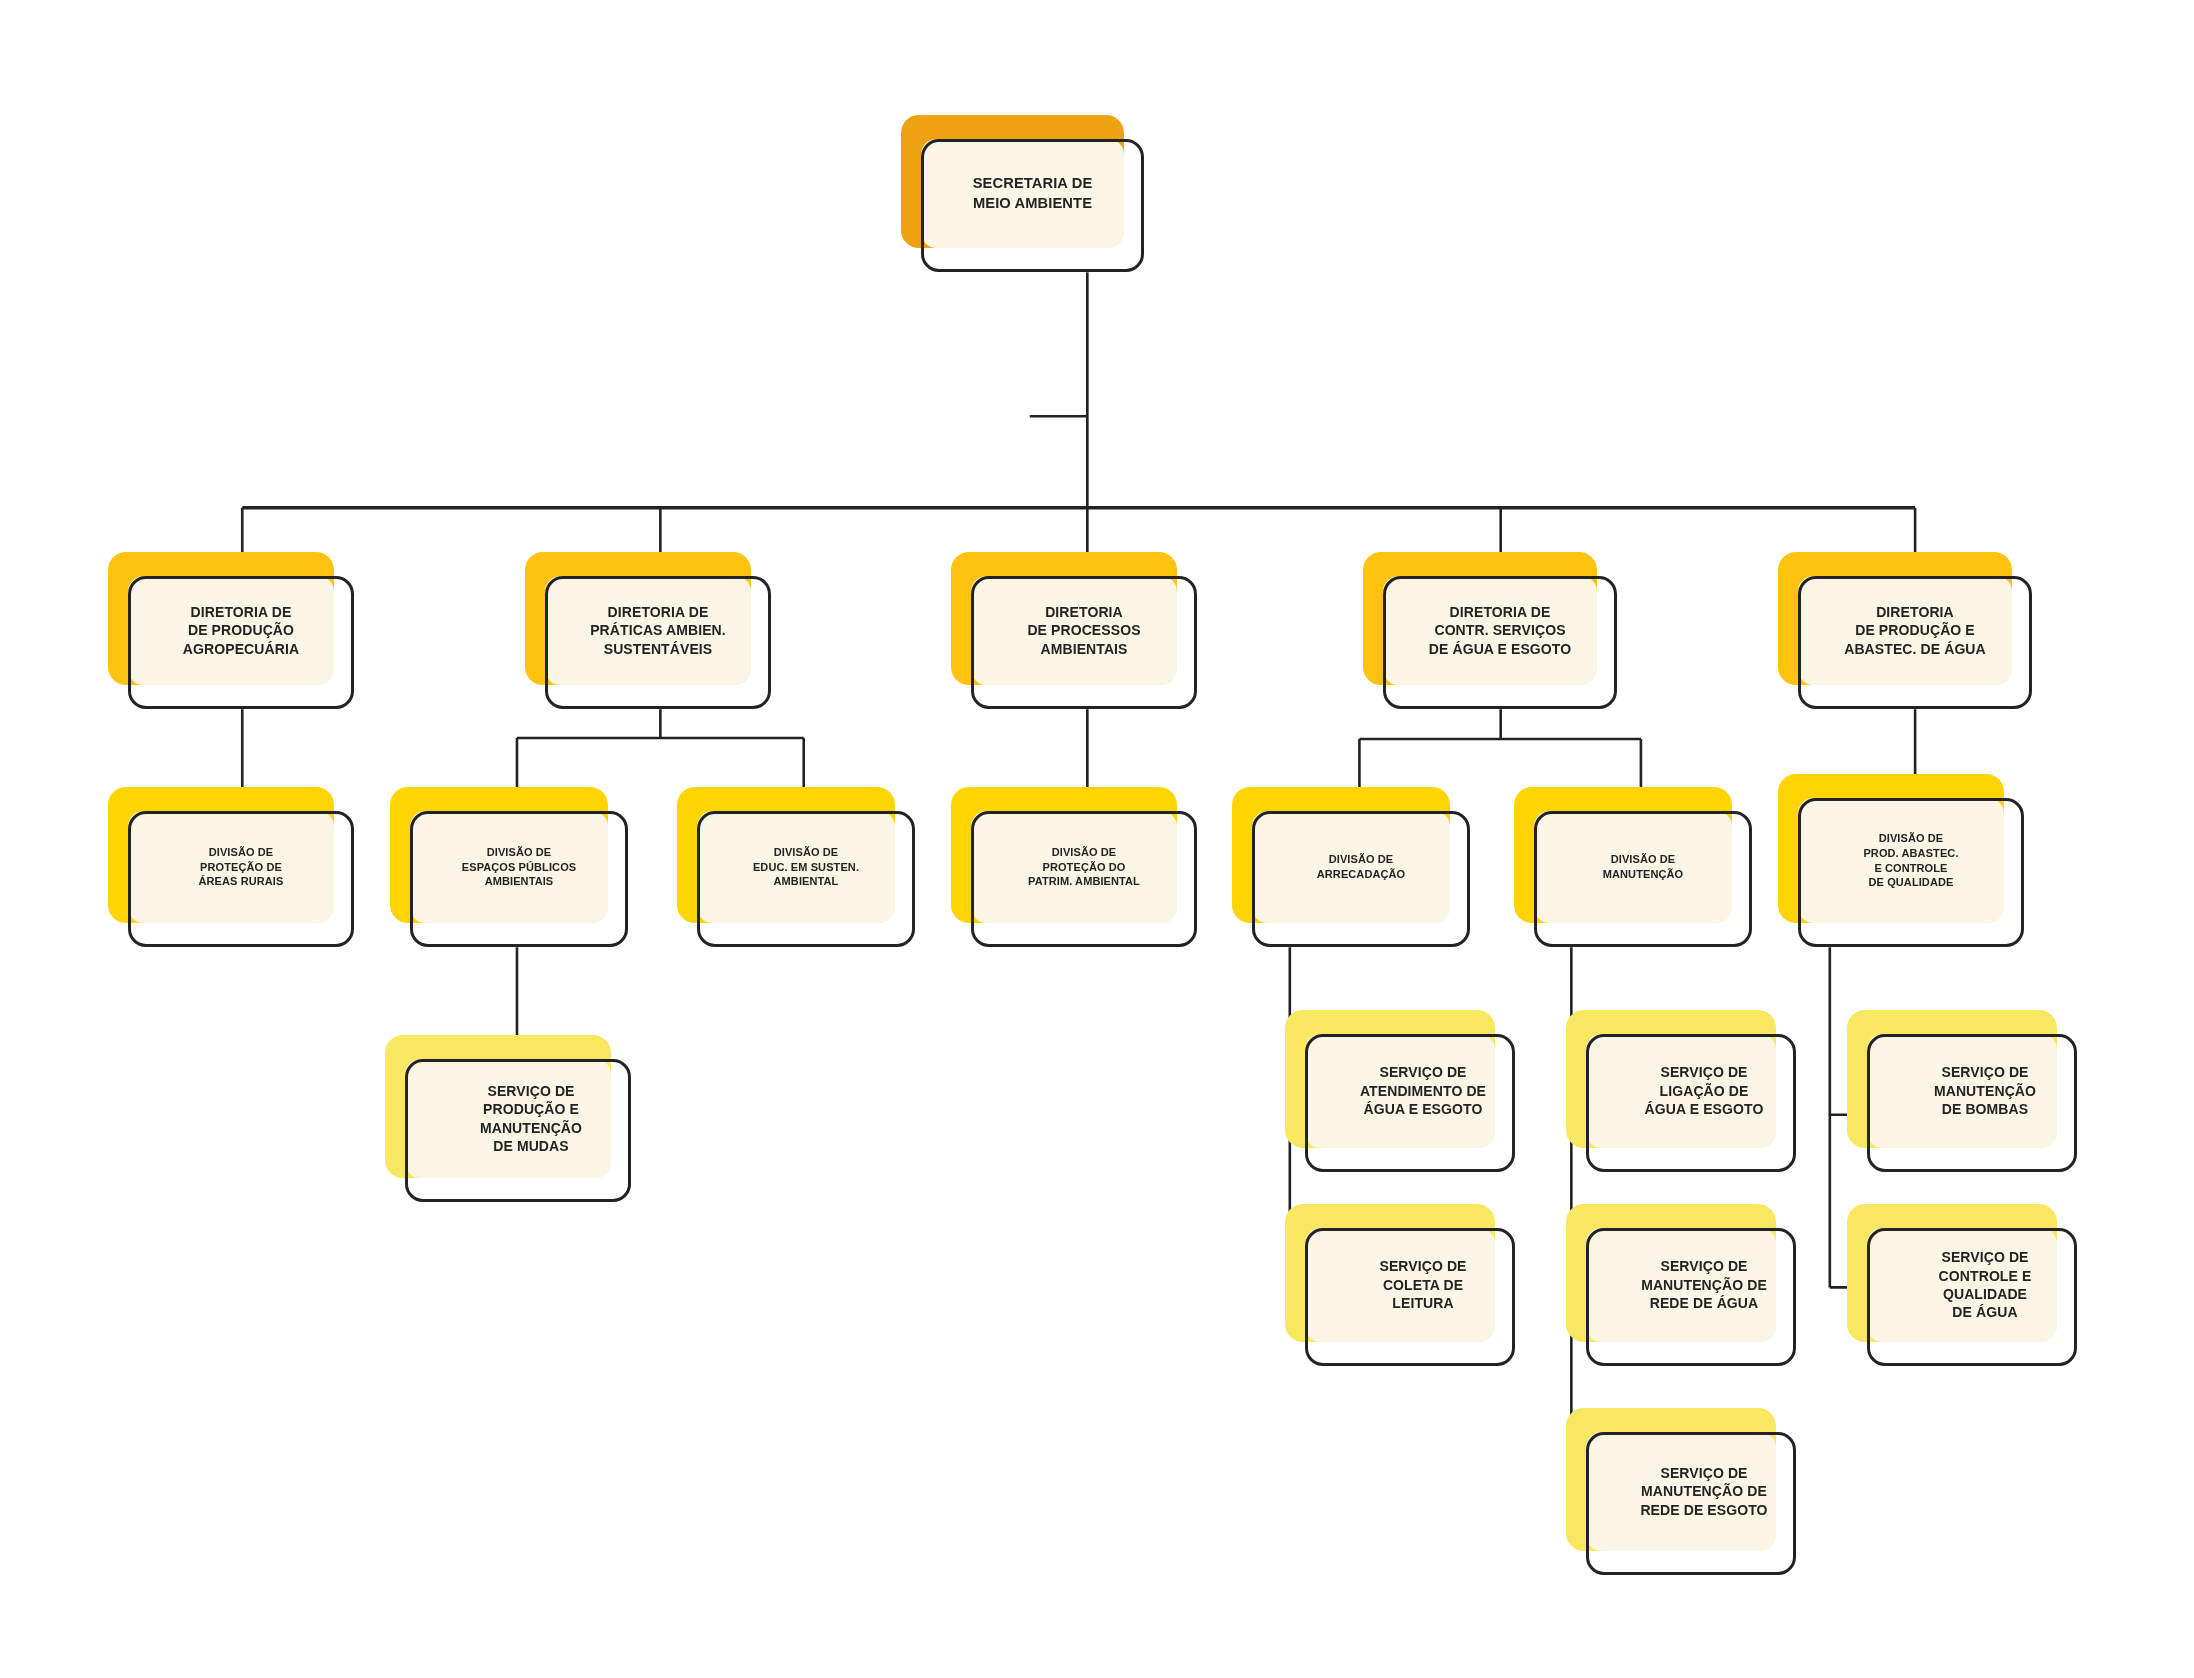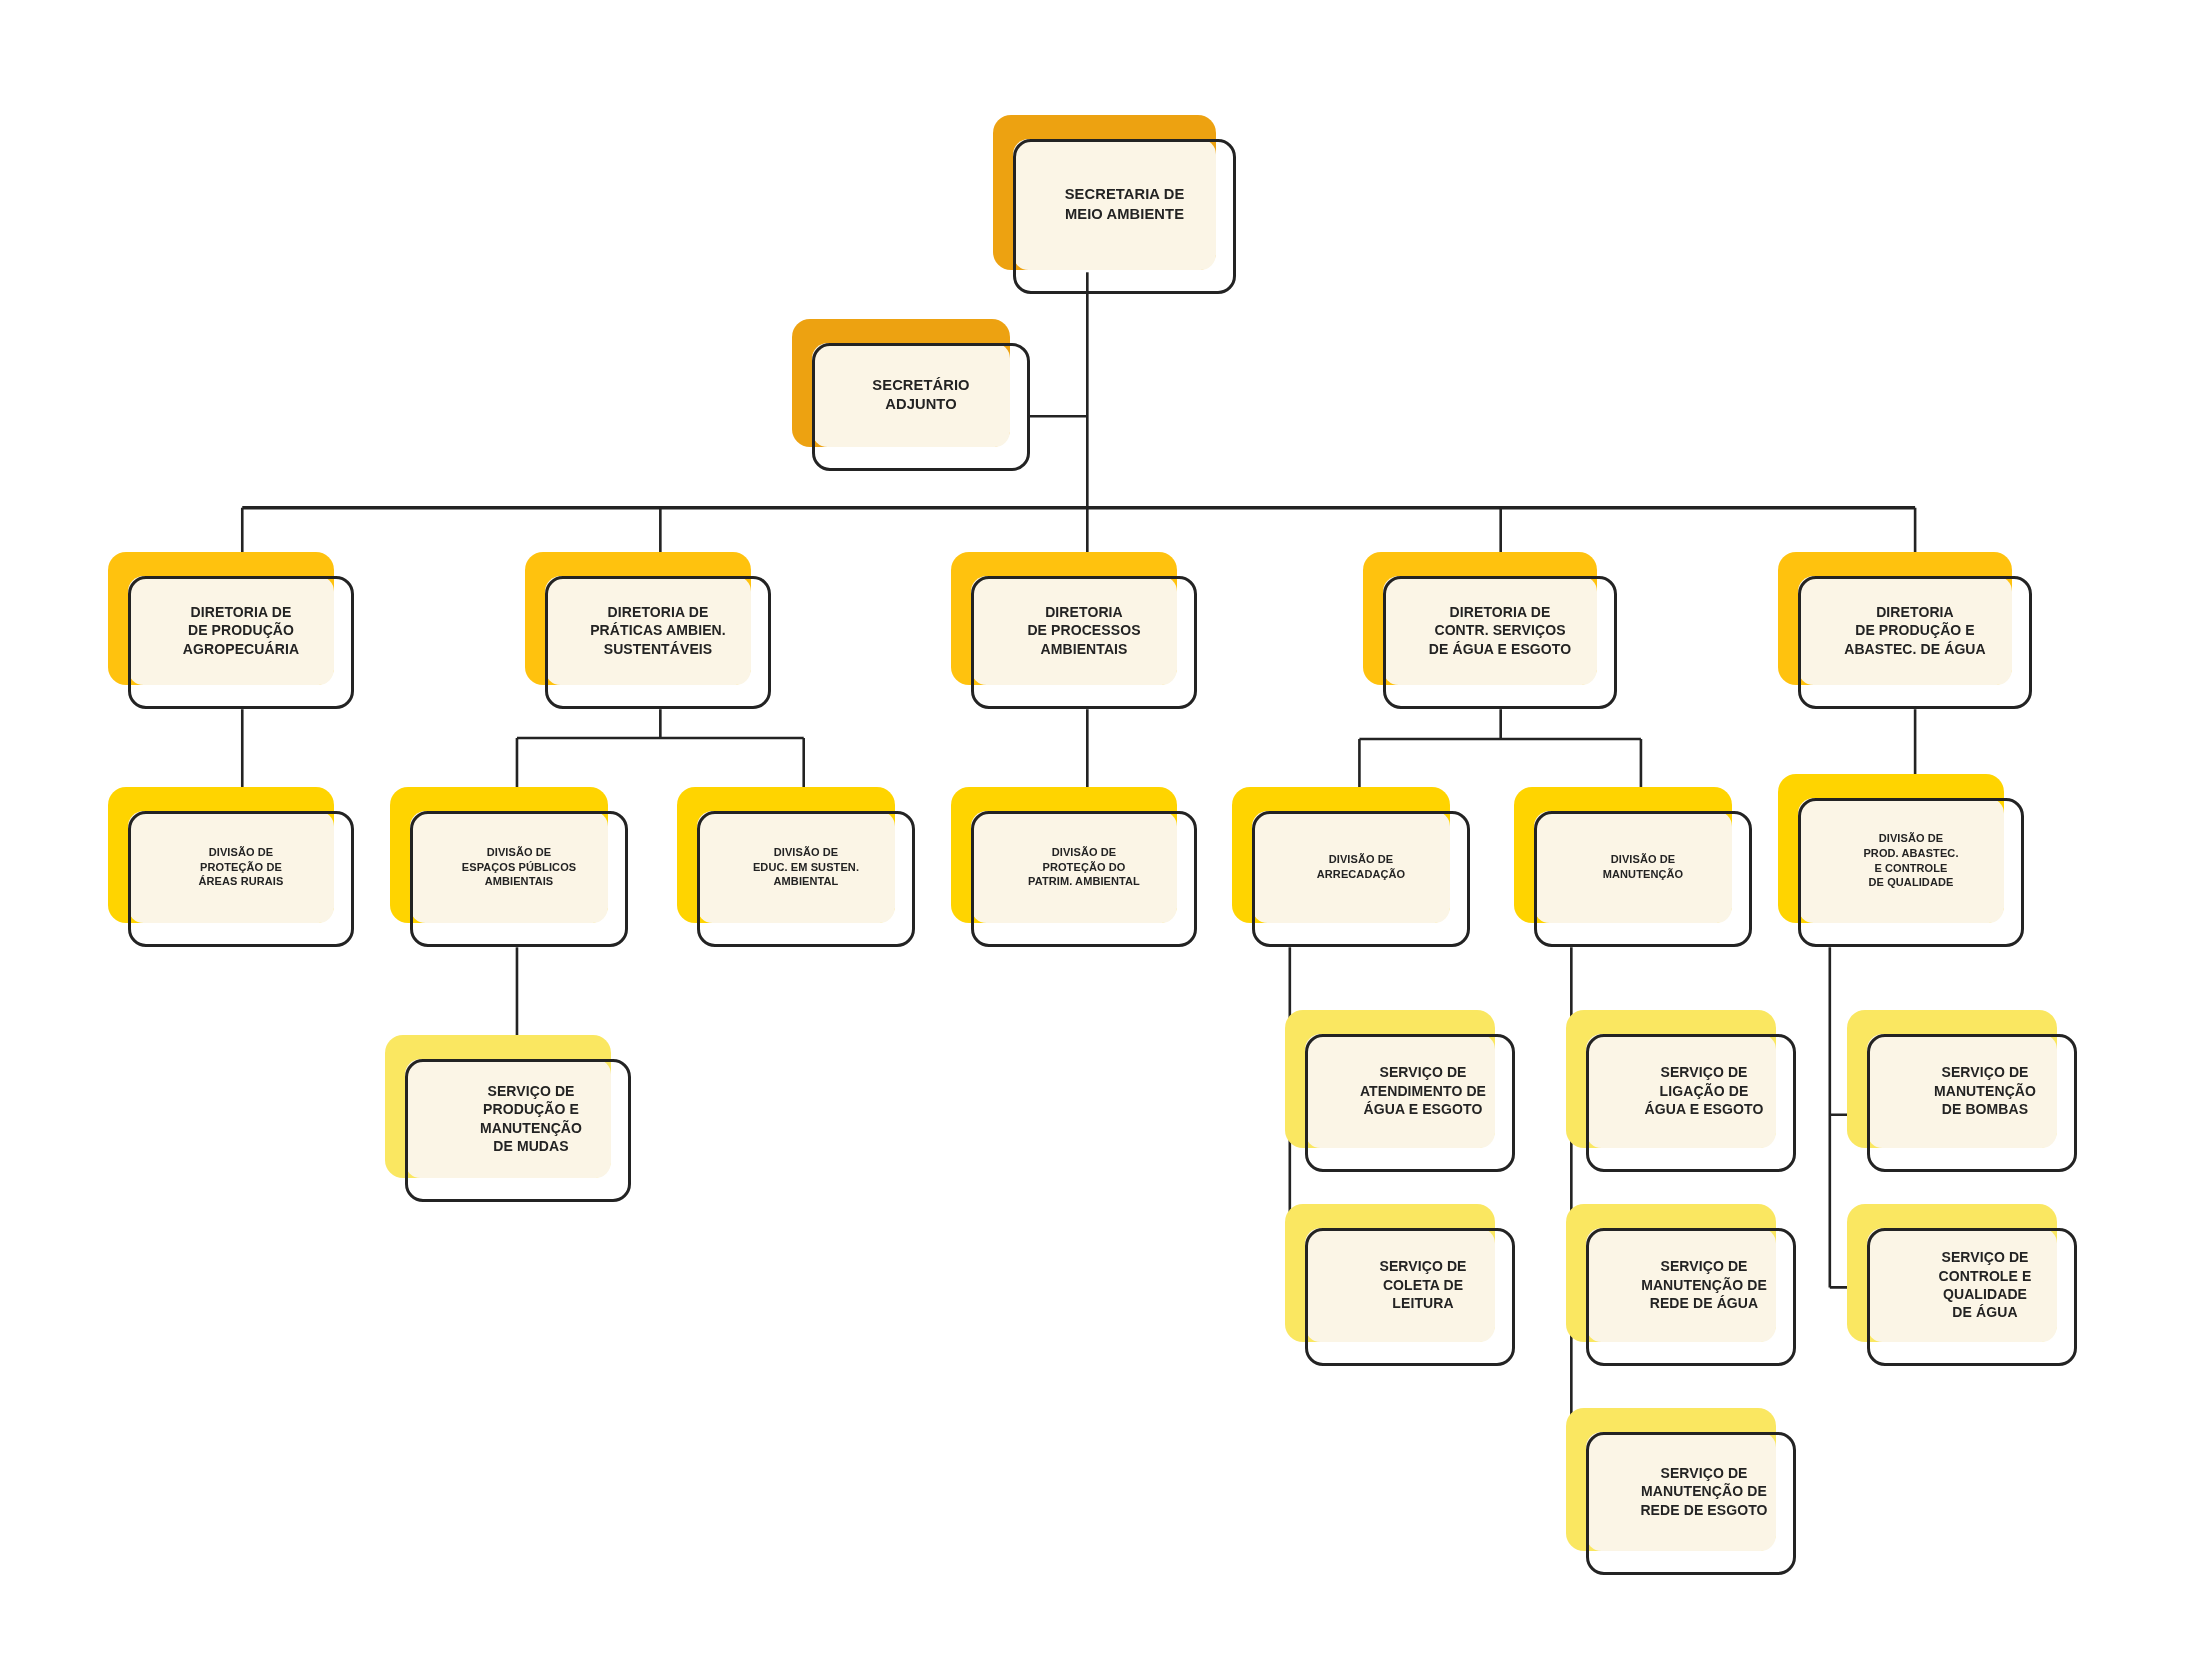--- a/index.html
+++ b/index.html
@@ -138,35 +138,28 @@
     <path class="wire" d="M 3003 1810 L 3003 2858"></path>
     <path class="wire" d="M 3003 2130 L 3068 2130"></path>
     <path class="wire" d="M 3003 2460 L 3068 2460"></path>
     <path class="wire" d="M 3003 2858 L 3068 2858"></path>
 
     <path class="wire" d="M 3497 1810 L 3497 2460"></path>
     <path class="wire" d="M 3497 2130 L 3562 2130"></path>
     <path class="wire" d="M 3497 2460 L 3562 2460"></path>
   </svg>
 
-  <div class="node lvl-root" style="left:993px; top:115px; width:243px; height:179px;">
+  <div class="node lvl-root" style="left:901px; top:115px; width:243px; height:157px;">
     <div class="plate"></div>
     <div class="fill"></div>
     <div class="card"></div>
     <div class="label">SECRETARIA DE
 MEIO AMBIENTE</div>
   </div>
 
-  <div class="node lvl-deputy" style="left:792px; top:319px; width:238px; height:152px;">
-    <div class="plate"></div>
-    <div class="fill"></div>
-    <div class="card"></div>
-    <div class="label">SECRETÁRIO
-ADJUNTO</div>
-  </div>
 
   <div class="node lvl-dir" style="left:108px; top:552px; width:246px; height:157px;">
     <div class="plate"></div>
     <div class="fill"></div>
     <div class="card"></div>
     <div class="label">DIRETORIA DE
 DE PRODUÇÃO
 AGROPECUÁRIA</div>
   </div>
 

